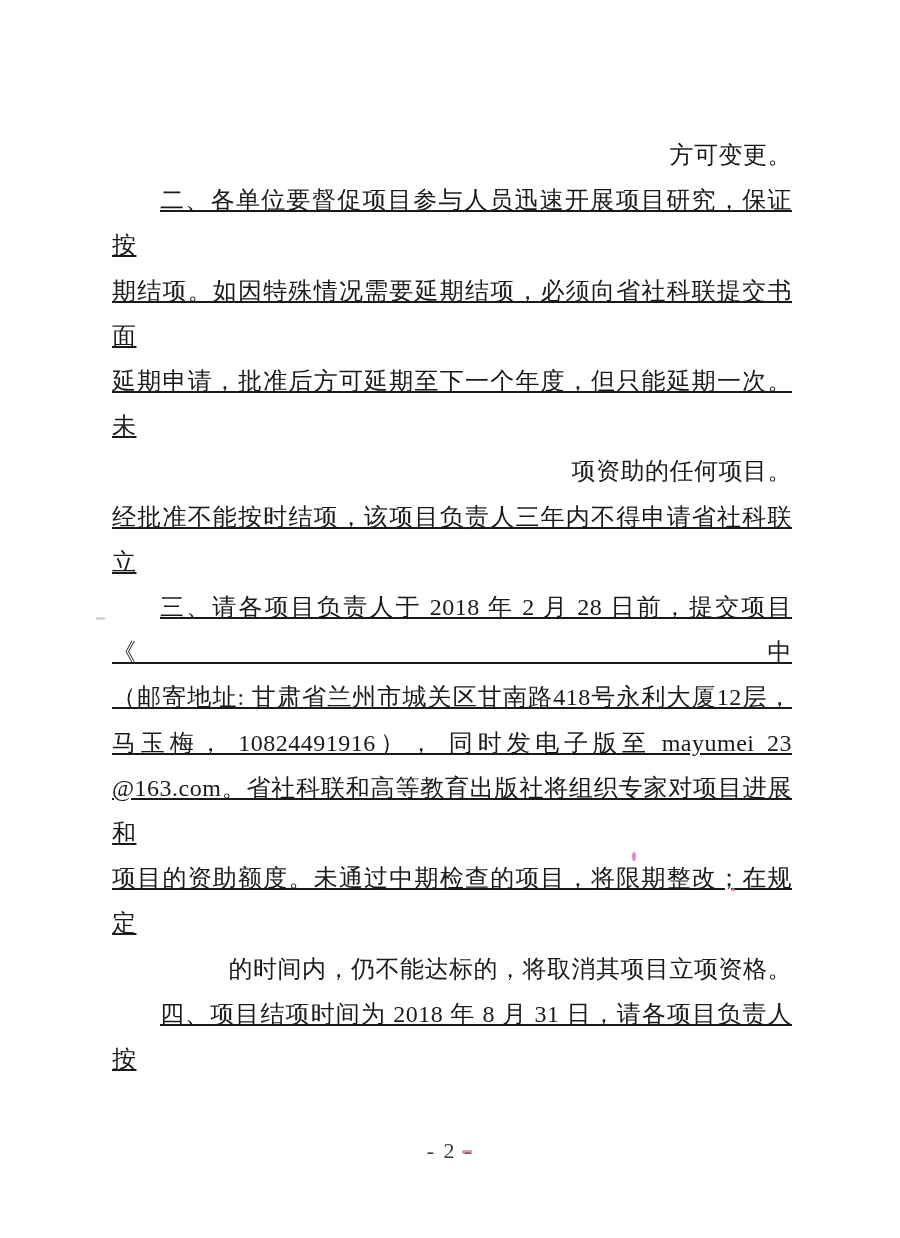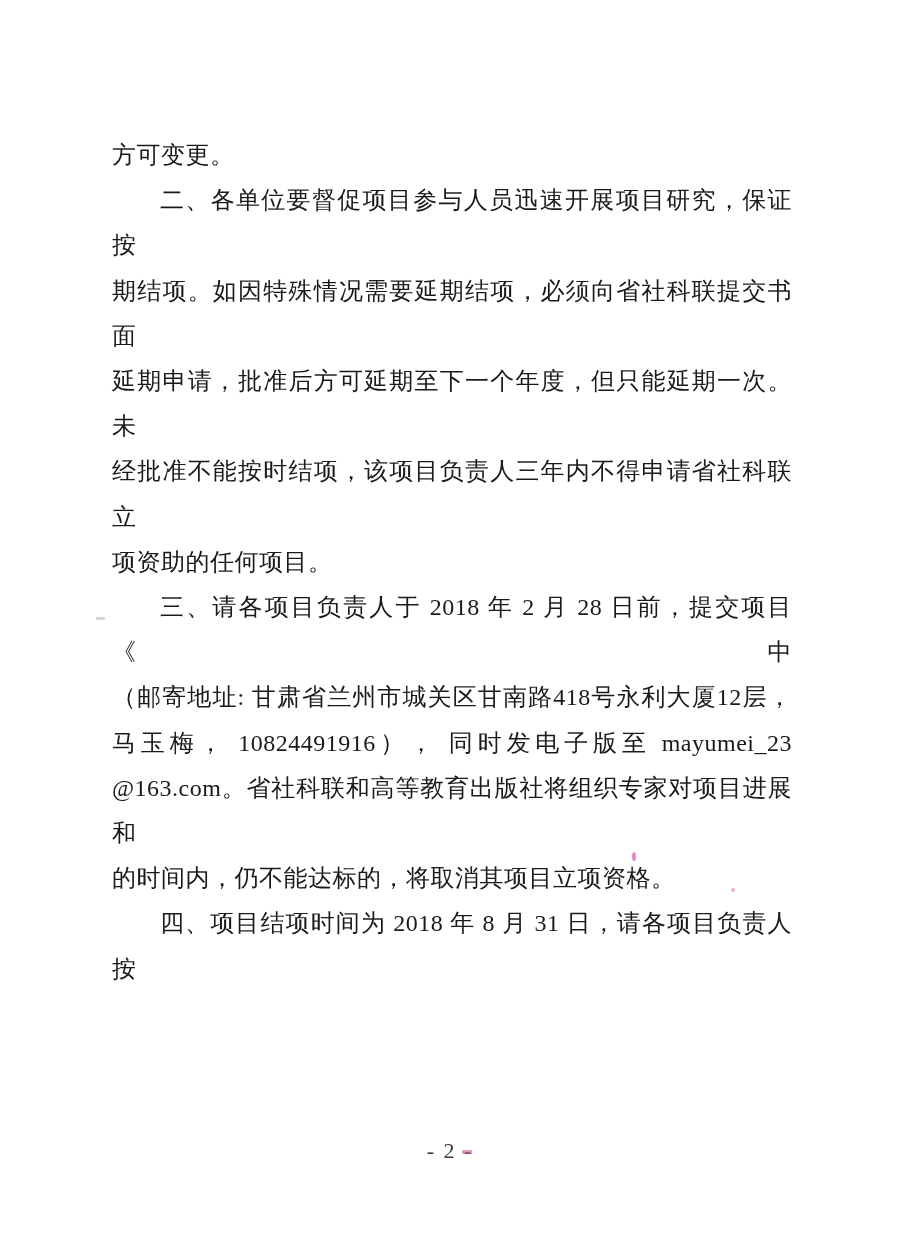--- a/index.html
+++ b/index.html
@@ -21,28 +21,29 @@
   .content {
     position: absolute;
     left: 112px;
     top: 133px;
     width: 680px;
   }
   .line {
     font-size: 24px;
     line-height: 45.2px;
     white-space: nowrap;
-    text-align: left;
+    text-align: right;
     letter-spacing: 0.5px;
   }
   .line.fill {
     white-space: normal;
     text-align: justify;
     text-align-last: justify;
     text-justify: inter-character;
+    text-decoration: underline;
   }
   .line.indent {
     text-indent: 2em;
   }
   .footer {
     position: absolute;
     left: 0;
     width: 900px;
     top: 1138px;
     text-align: center;
@@ -61,26 +62,27 @@
 </style>
 </head>
 <body>
 
 <div class="paper">
   <div class="content" id="doc-lines">
       <div class="line">方可变更。</div>
       <div class="line indent fill">二、各单位要督促项目参与人员迅速开展项目研究，保证按</div>
       <div class="line fill">期结项。如因特殊情况需要延期结项，必须向省社科联提交书面</div>
       <div class="line fill">延期申请，批准后方可延期至下一个年度，但只能延期一次。未</div>
+      <div class="line">项资助的任何项目。</div>
       <div class="line fill">经批准不能按时结项，该项目负责人三年内不得申请省社科联立</div>
-      <div class="line">项资助的任何项目。</div>
       <div class="line indent fill">三、请各项目负责人于 2018 年 2 月 28 日前，提交项目《中</div>
       <div class="line fill">（邮寄地址: 甘肃省兰州市城关区甘南路418号永利大厦12层，</div>
       <div class="line fill">马玉梅， 10824491916）， 同时发电子版至 mayumei_23</div>
       <div class="line fill">@163.com。省社科联和高等教育出版社将组织专家对项目进展和</div>
+      <div class="line fill">项目的资助额度。未通过中期检查的项目，将限期整改；在规定</div>
       <div class="line">的时间内，仍不能达标的，将取消其项目立项资格。</div>
       <div class="line indent fill">四、项目结项时间为 2018 年 8 月 31 日，请各项目负责人按</div>
     </div>
 
   <div class="footer">- 2 -</div>
 
   <div class="artifact a1"></div>
   <div class="artifact a2"></div>
   <div class="artifact a3"></div>
   <div class="artifact a4"></div>

